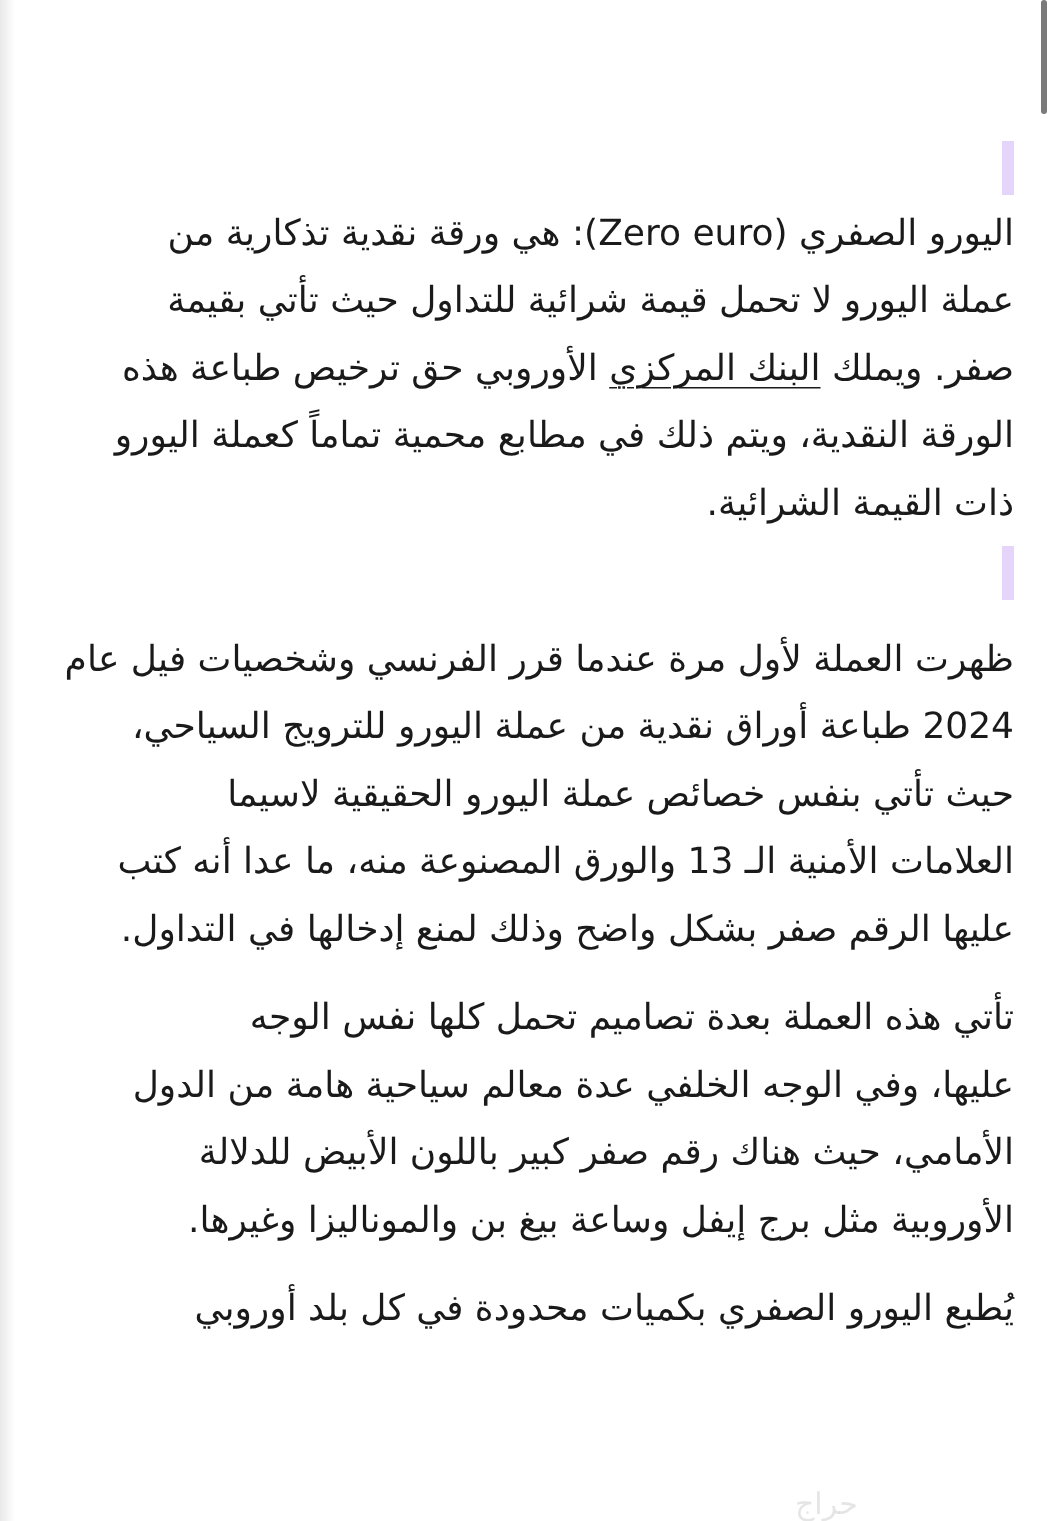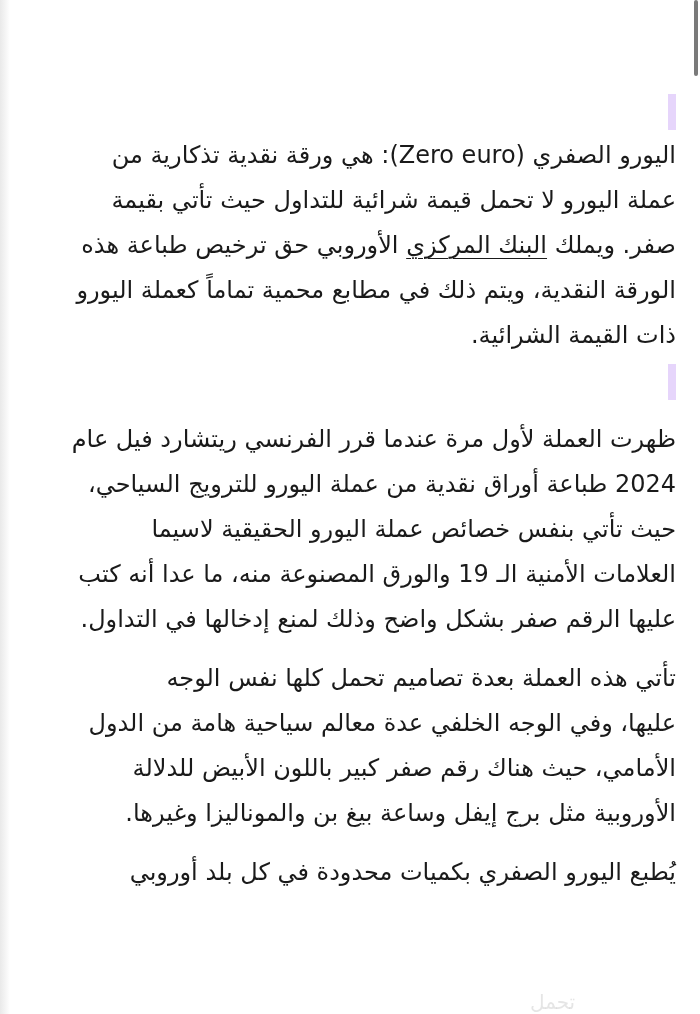--- a/index.html
+++ b/index.html
@@ -71,33 +71,33 @@
 <div class="left-shadow"></div>
 <div class="scrollbar-thumb"></div>
 
 <div class="article">
 
   <p class="para">
     <span class="highlight"><span class="line">اليورو الصفري (Zero euro): هي ورقة نقدية تذكارية من</span><span class="line">عملة اليورو لا تحمل قيمة شرائية للتداول حيث تأتي بقيمة</span><span class="line"><span>صفر. ويملك </span><a class="link">البنك المركزي</a><span> الأوروبي حق ترخيص طباعة هذه</span></span><span class="line">الورقة النقدية، ويتم ذلك في مطابع محمية تماماً كعملة اليورو</span><span class="line">ذات القيمة الشرائية.</span></span>
   </p>
 
   <p class="para">
-    <span class="line">ظهرت العملة لأول مرة عندما قرر الفرنسي ريتشارد فيل عام</span>
+    <span class="line">ظهرت العملة لأول مرة عندما قرر الفرنسي وشخصيات فيل عام</span>
     <span class="line">2024 طباعة أوراق نقدية من عملة اليورو للترويج السياحي،</span>
     <span class="line">حيث تأتي بنفس خصائص عملة اليورو الحقيقية لاسيما</span>
-    <span class="line">العلامات الأمنية الـ 19 والورق المصنوعة منه، ما عدا أنه كتب</span>
+    <span class="line">العلامات الأمنية الـ 13 والورق المصنوعة منه، ما عدا أنه كتب</span>
     <span class="line">عليها الرقم صفر بشكل واضح وذلك لمنع إدخالها في التداول.</span>
   </p>
 
   <p class="para">
     <span class="line">تأتي هذه العملة بعدة تصاميم تحمل كلها نفس الوجه</span>
     <span class="line">عليها، وفي الوجه الخلفي عدة معالم سياحية هامة من الدول</span>
     <span class="line">الأمامي، حيث هناك رقم صفر كبير باللون الأبيض للدلالة</span>
     <span class="line">الأوروبية مثل برج إيفل وساعة بيغ بن والموناليزا وغيرها.</span>
   </p>
 
   <p class="para">
     <span class="line">يُطبع اليورو الصفري بكميات محدودة في كل بلد أوروبي</span>
   </p>
 
 </div>
 
-<div class="watermark">تحمل</div>
+<div class="watermark">حراج</div>
 
 </body></html>

